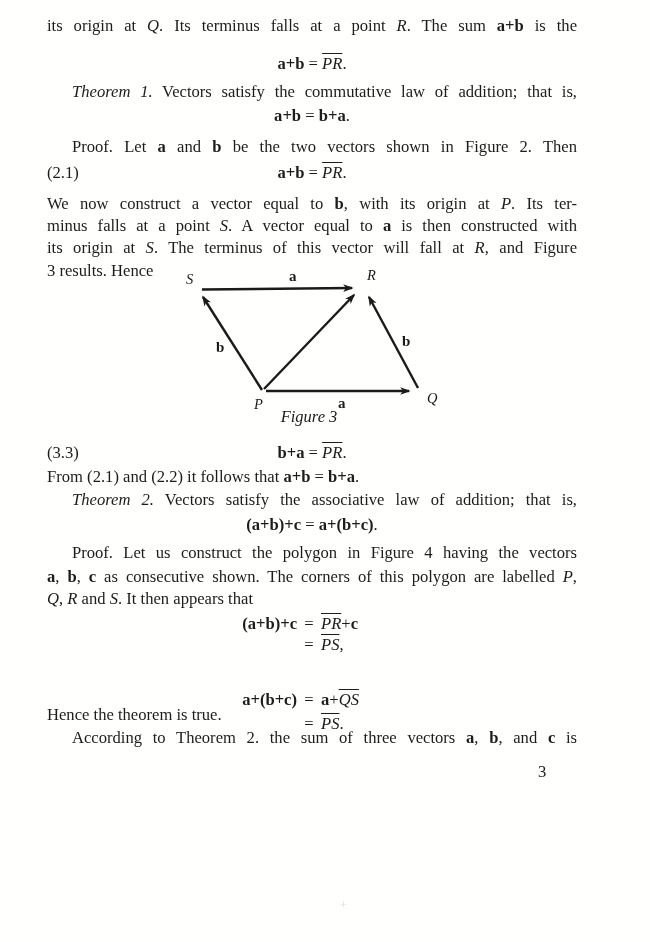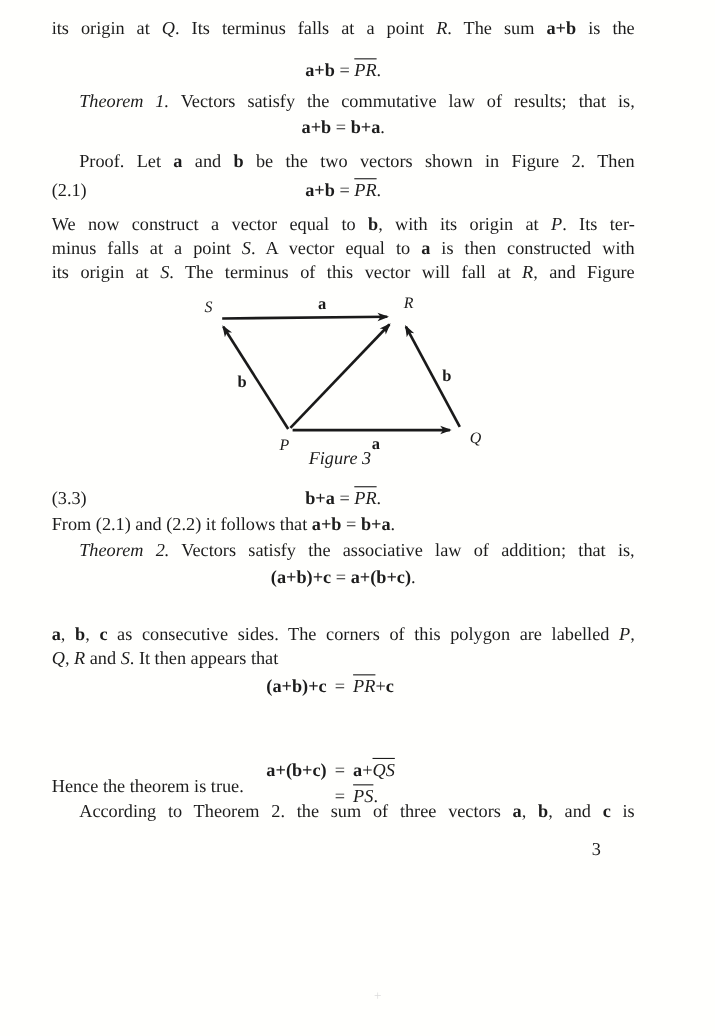--- a/index.html
+++ b/index.html
@@ -37,32 +37,33 @@
   svg.fig .vlbl{font-family:"Liberation Serif",serif;font-weight:bold;font-size:15px;fill:#1a1a1a;}
   svg.fig .cap{font-family:"Liberation Serif",serif;font-style:italic;font-size:16.5px;fill:#1a1a1a;}
 </style>
 </head>
 <body>
 
 <div class="page">
 
   <div class="line just" style="top:14px"><span>its origin at </span><span class="i">Q</span><span>. Its terminus falls at a point </span><span class="i">R</span><span>. The sum </span><span class="b">a+b</span><span> is the</span></div>
   <div class="line center" style="top:52px"><span class="b">a+b</span><span> = </span><span class="o">PR</span><span>.</span></div>
-  <div class="line just ind" style="top:80px"><span class="i">Theorem 1.</span><span> Vectors satisfy the commutative law of results; that is,</span></div>
+  <div class="line just ind" style="top:80px"><span class="i">Theorem 1.</span><span> Vectors satisfy the commutative law of addition; that is,</span></div>
   <div class="line center" style="top:104px"><span class="b">a+b</span><span> = </span><span class="b">b+a</span><span>.</span></div>
   <div class="line just ind" style="top:135px"><span>Proof. Let </span><span class="b">a</span><span> and </span><span class="b">b</span><span> be the two vectors shown in Figure 2. Then</span></div>
 
   <div class="line" style="top:161px">
     <span class="eqlabel">(2.1)</span>
     <span class="eqcenter"><span class="b">a+b</span><span> = </span><span class="o">PR</span><span>.</span></span>
   </div>
 
   <div class="line just" style="top:192px"><span>We now construct a vector equal to </span><span class="b">b</span><span>, with its origin at </span><span class="i">P</span><span>. Its ter-</span></div>
   <div class="line just" style="top:214px"><span>minus falls at a point </span><span class="i">S</span><span>. A vector equal to </span><span class="b">a</span><span> is then constructed with</span></div>
   <div class="line just" style="top:236px"><span>its origin at </span><span class="i">S</span><span>. The terminus of this vector will fall at </span><span class="i">R</span><span>, and Figure</span></div>
+  <div class="line" style="top:259px"><span>3 results. Hence</span></div>
 
   <svg class="fig" viewBox="178 260 276 170">
     <defs>
       <marker id="arr" viewBox="0 0 10 8" refX="8.5" refY="4" markerWidth="11" markerHeight="9" orient="auto" markerUnits="userSpaceOnUse">
         <path d="M0.5,0.5 L10,4 L0.5,7.5 L3,4 z" fill="#1a1a1a"></path>
       </marker>
     </defs>
     <line x1="202" y1="289.5" x2="352" y2="288" marker-end="url(#arr)"></line>
     <line x1="262" y1="390" x2="203" y2="297" marker-end="url(#arr)"></line>
     <line x1="264" y1="389" x2="354" y2="295" marker-end="url(#arr)"></line>
@@ -80,24 +81,26 @@
   </svg>
 
   <div class="line" style="top:441px">
     <span class="eqlabel">(3.3)</span>
     <span class="eqcenter"><span class="b">b+a</span><span> = </span><span class="o">PR</span><span>.</span></span>
   </div>
 
   <div class="line" style="top:465px"><span>From (2.1) and (2.2) it follows that </span><span class="b">a+b</span><span> = </span><span class="b">b+a</span><span>.</span></div>
   <div class="line just ind" style="top:488px"><span class="i">Theorem 2.</span><span> Vectors satisfy the associative law of addition; that is,</span></div>
   <div class="line center" style="top:513px"><span class="b">(a+b)+c</span><span> = </span><span class="b">a+(b+c)</span><span>.</span></div>
-  <div class="line just" style="top:565px"><span class="b">a</span><span>, </span><span class="b">b</span><span>, </span><span class="b">c</span><span> as consecutive sides. The corners of this polygon are labelled </span><span class="i">P</span><span>,</span></div>
+  <div class="line just ind" style="top:541px"><span>Proof. Let us construct the polygon in Figure 4 having the vectors</span></div>
+  <div class="line just" style="top:565px"><span class="b">a</span><span>, </span><span class="b">b</span><span>, </span><span class="b">c</span><span> as consecutive shown. The corners of this polygon are labelled </span><span class="i">P</span><span>,</span></div>
   <div class="line" style="top:587px"><span class="i">Q</span><span>, </span><span class="i">R</span><span> and </span><span class="i">S</span><span>. It then appears that</span></div>
 
   <div class="line" style="top:612px"><span class="lhs"><span class="b">(a+b)+c</span></span><span class="eqsign">=</span><span class="rhs"><span class="o">PR</span><span>+</span><span class="b">c</span></span></div>
+  <div class="line" style="top:633px"><span class="lhs"></span><span class="eqsign">=</span><span class="rhs"><span class="o">PS</span><span>,</span></span></div>
   <div class="line" style="top:688px"><span class="lhs"><span class="b">a+(b+c)</span></span><span class="eqsign">=</span><span class="rhs"><span class="b">a</span><span>+</span><span class="o">QS</span></span></div>
   <div class="line" style="top:712px"><span class="lhs"></span><span class="eqsign">=</span><span class="rhs"><span class="o">PS</span><span>.</span></span></div>
 
   <div class="line" style="top:703px"><span>Hence the theorem is true.</span></div>
   <div class="line just ind" style="top:726px"><span>According to Theorem 2. the sum of three vectors </span><span class="b">a</span><span>, </span><span class="b">b</span><span>, and </span><span class="b">c</span><span> is</span></div>
 
   <div class="pagenum">3</div>
   <div class="artifact">+</div>
 </div>
 

